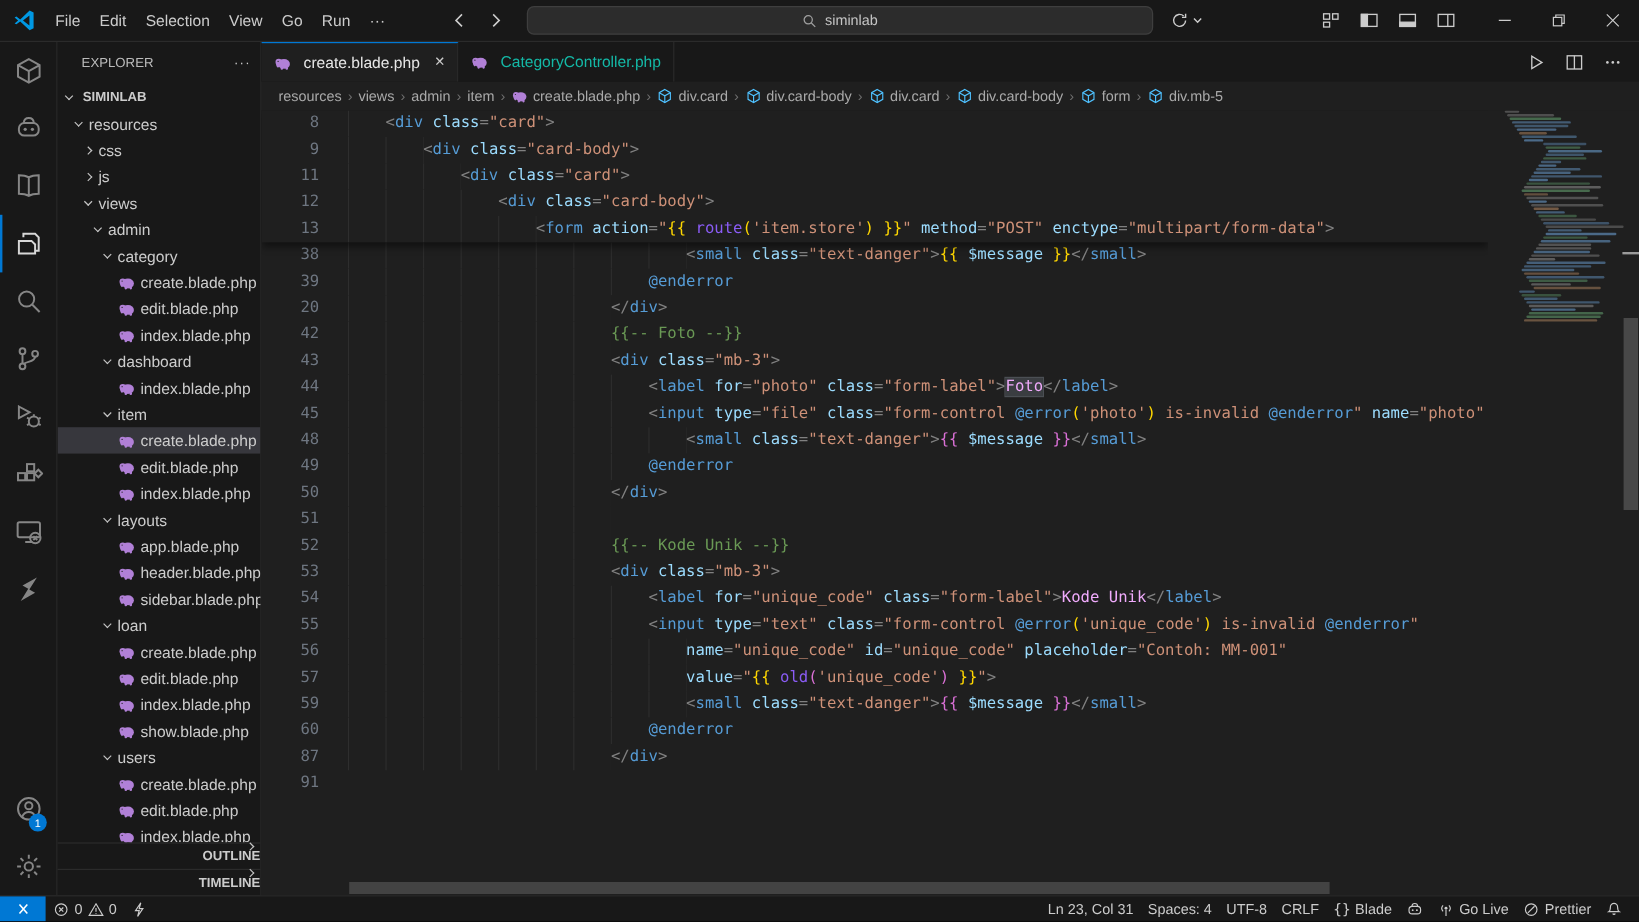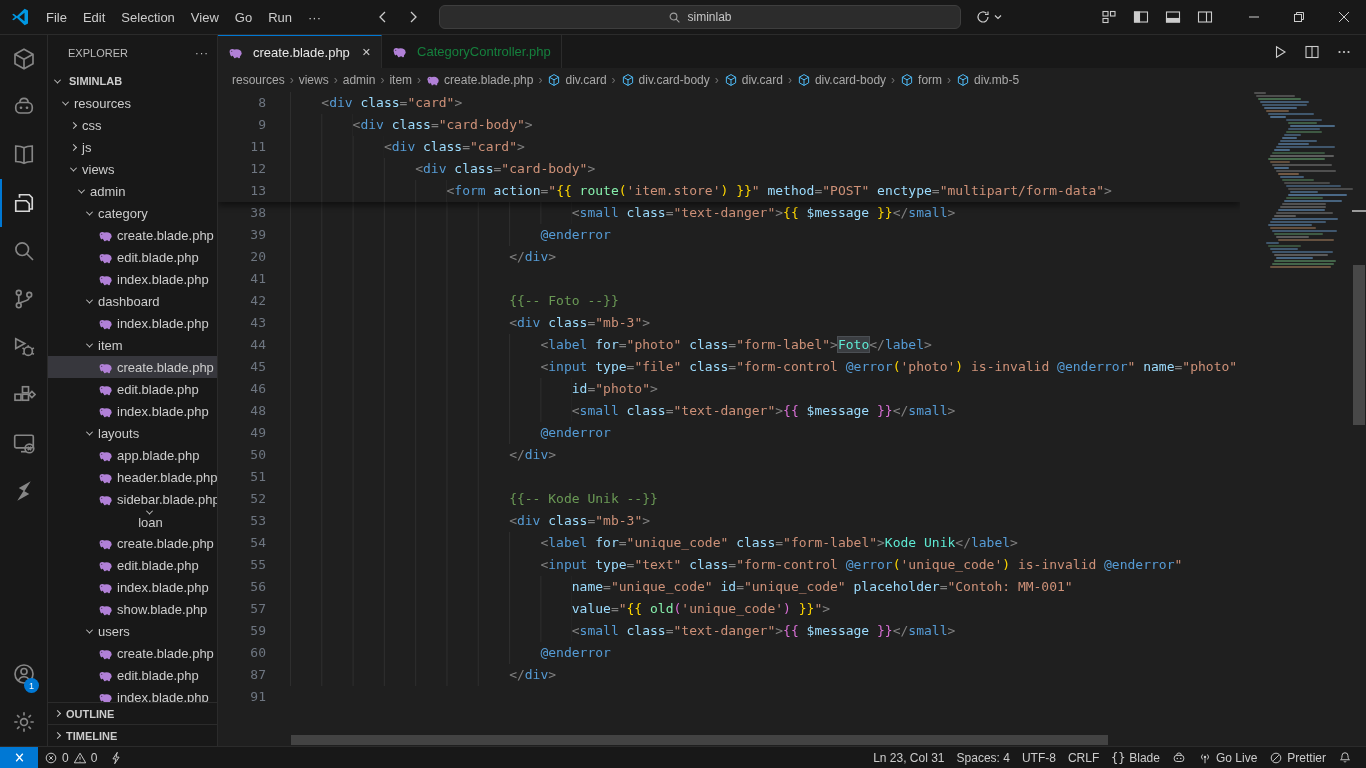--- a/index.html
+++ b/index.html
@@ -51,28 +51,28 @@
     font-size:11px;color:#cccccc;padding-left:4px;flex:0 0 22px;}
   .tree{flex:1;overflow:hidden;}
   .tree-row{height:22px;display:flex;align-items:center;color:#cccccc;white-space:nowrap;}
   .tree-row.selected{background:#37373d;}
   .chev{width:5px;height:5px;border-right:1.3px solid #c5c5c5;border-bottom:1.3px solid #c5c5c5;
     display:inline-block;flex:0 0 auto;margin:0 6px 0 3px;}
   .chev.open{transform:rotate(45deg) translate(-1px,-1px);}
   .chev.closed{transform:rotate(-45deg);}
   .file-ico{width:15px;height:15px;margin:0 4px 0 0;flex:0 0 auto;}
   .sb-panels{flex:0 0 auto;}
-  .sb-panel{height:22px;display:flex;align-items:center;border-top:1px solid #2b2b2b;
-    font-size:11px;font-weight:bold;color:#cccccc;padding-left:4px;}
+  .sb-panel{height:22px;display:flex;align-items:flex-end;border-top:1px solid #2b2b2b;
+    font-size:11px;font-weight:bold;color:#cccccc;padding-left:4px;flex-direction:column;}
 
   
   .editorcol{flex:1;display:flex;flex-direction:column;min-width:0;background:#1f1f1f;}
   .tabbar{height:33px;background:#181818;display:flex;align-items:stretch;flex:0 0 33px;}
   .tab{display:flex;align-items:center;gap:6px;padding:0 10px;font-size:13px;
-    border-right:1px solid #2b2b2b;position:relative;color:#15803d;background:#181818;}
+    border-right:1px solid #2b2b2b;position:relative;color:#14b8a6;background:#181818;}
   .tab.active{background:#1f1f1f;color:#e7e7e7;border-top:1px solid #0078d4;}
   .tab .close{margin-left:6px;color:#cccccc;font-size:14px;line-height:1;}
   .tab-actions{margin-left:auto;display:flex;align-items:center;gap:16px;padding-right:14px;color:#cccccc;}
   .tab-actions .icon{width:16px;height:16px;}
   .breadcrumbs{height:24px;display:flex;align-items:center;padding-left:14px;
     font-size:12px;color:#a9a9a9;gap:3px;flex:0 0 24px;white-space:nowrap;overflow:hidden;}
   .bc-item{display:flex;align-items:center;gap:4px;}
   .bc-sep{color:#6e6e6e;padding:0 2px;}
   .bc-ico{width:14px;height:14px;}
 
@@ -82,22 +82,22 @@
   .sticky{box-shadow:0 4px 6px rgba(0,0,0,.45);position:relative;z-index:3;background:#1f1f1f;}
   .line{height:22px;line-height:22px;display:flex;white-space:pre;
     font-family:"DejaVu Sans Mono",monospace;font-size:13px;}
   .gutter{flex:0 0 48px;text-align:right;color:#6e7681;}
   .lc{position:relative;padding-left:24px;flex:1;min-width:0;overflow:hidden;}
   .guides{position:absolute;left:24px;top:0;bottom:0;
     background-image:linear-gradient(90deg,#2e2e2e 1px,transparent 1px);
     background-size:4ch 100%;}
   .ind{display:inline-block;}
   .t-pun{color:#808080}.t-tag{color:#569cd6}.t-attr{color:#9cdcfe}.t-str{color:#ce9178}
-  .t-kw{color:#569cd6}.t-fn{color:#86efac}.t-var{color:#9cdcfe}.t-com{color:#6a9955}
-  .t-pln{color:#5eead4}.t-b1{color:#ffd700}.t-b2{color:#da70d6}
+  .t-kw{color:#569cd6}.t-fn{color:#8b5cf6}.t-var{color:#9cdcfe}.t-com{color:#6a9955}
+  .t-pln{color:#f0abfc}.t-b1{color:#ffd700}.t-b2{color:#da70d6}
   .t-hl{background:#3a3d41;outline:1px solid #4b4f54;}
 
   .minimap{position:absolute;top:0;right:14px;width:100px;bottom:0;z-index:4;}
   .mm-row{height:2px;margin-bottom:1px;border-radius:1px;}
   .vscroll{position:absolute;top:0;right:0;width:14px;bottom:0;z-index:5;}
   .vs-marker{position:absolute;left:0;right:0;top:118px;height:2px;background:#9b9b9b;}
   .vs-thumb{position:absolute;left:1px;right:1px;top:173px;height:160px;background:rgba(121,121,121,.45);}
   .hscroll{position:absolute;left:73px;bottom:1px;width:817px;height:10px;background:#434343;z-index:6;}
 
   
@@ -507,21 +507,21 @@
                   <circle cx="4.6" cy="7.2" r="2.9"></circle>
                   <path d="M2.8 6.8q-1.6 3.2 1 5.4l1.6-1.2z"></path>
                   <rect x="6.2" y="11.5" width="2.2" height="2.6" rx="1"></rect>
                   <rect x="10.6" y="11.5" width="2.2" height="2.6" rx="1"></rect>
                 </g>
                 <circle cx="4" cy="6.6" r=".55" fill="#1f1f1f"></circle>
               </svg>
             </span>
             <span>sidebar.blade.php</span>
           </div>
-          <div class="tree-row" style="padding-left: 36px; flex-direction: column;">
+          <div class="tree-row" style="padding-left: 36px;">
             <span class="chev open"></span>
             <span>loan</span>
           </div>
           <div class="tree-row" style="padding-left: 44px;">
             <span class="icon file-ico" style="margin-left: 6px;">
               <svg viewBox="0 0 16 16">
                 <g fill="#b180d7">
                   <ellipse cx="9.2" cy="8.8" rx="5.3" ry="4.4"></ellipse>
                   <circle cx="4.6" cy="7.2" r="2.9"></circle>
                   <path d="M2.8 6.8q-1.6 3.2 1 5.4l1.6-1.2z"></path>
@@ -793,26 +793,24 @@
               <div class="line"><span class="gutter">8</span><span class="lc"><span class="guides" style="width: 4ch;"></span><span class="ind" style="width: 4ch;"></span><span class="t-pun">&lt;</span><span class="t-tag">div</span><span class="t-pln"> </span><span class="t-attr">class</span><span class="t-pun">=</span><span class="t-str">"card"</span><span class="t-pun">&gt;</span></span></div>
               <div class="line"><span class="gutter">9</span><span class="lc"><span class="guides" style="width: 8ch;"></span><span class="ind" style="width: 8ch;"></span><span class="t-pun">&lt;</span><span class="t-tag">div</span><span class="t-pln"> </span><span class="t-attr">class</span><span class="t-pun">=</span><span class="t-str">"card-body"</span><span class="t-pun">&gt;</span></span></div>
               <div class="line"><span class="gutter">11</span><span class="lc"><span class="guides" style="width: 12ch;"></span><span class="ind" style="width: 12ch;"></span><span class="t-pun">&lt;</span><span class="t-tag">div</span><span class="t-pln"> </span><span class="t-attr">class</span><span class="t-pun">=</span><span class="t-str">"card"</span><span class="t-pun">&gt;</span></span></div>
               <div class="line"><span class="gutter">12</span><span class="lc"><span class="guides" style="width: 16ch;"></span><span class="ind" style="width: 16ch;"></span><span class="t-pun">&lt;</span><span class="t-tag">div</span><span class="t-pln"> </span><span class="t-attr">class</span><span class="t-pun">=</span><span class="t-str">"card-body"</span><span class="t-pun">&gt;</span></span></div>
               <div class="line"><span class="gutter">13</span><span class="lc"><span class="guides" style="width: 20ch;"></span><span class="ind" style="width: 20ch;"></span><span class="t-pun">&lt;</span><span class="t-tag">form</span><span class="t-pln"> </span><span class="t-attr">action</span><span class="t-pun">=</span><span class="t-str">"</span><span class="t-b1">{{ </span><span class="t-fn">route</span><span class="t-b1">(</span><span class="t-str">'item.store'</span><span class="t-b1">)</span><span class="t-b1"> }}</span><span class="t-str">"</span><span class="t-pln"> </span><span class="t-attr">method</span><span class="t-pun">=</span><span class="t-str">"POST"</span><span class="t-pln"> </span><span class="t-attr">enctype</span><span class="t-pun">=</span><span class="t-str">"multipart/form-data"</span><span class="t-pun">&gt;</span></span></div>
             </div>
           <div id="codelines">
               <div class="line"><span class="gutter">38</span><span class="lc"><span class="guides" style="width: 36ch;"></span><span class="ind" style="width: 36ch;"></span><span class="t-pun">&lt;</span><span class="t-tag">small</span><span class="t-pln"> </span><span class="t-attr">class</span><span class="t-pun">=</span><span class="t-str">"text-danger"</span><span class="t-pun">&gt;</span><span class="t-b1">{{ </span><span class="t-var">$message</span><span class="t-b1"> }}</span><span class="t-pun">&lt;/</span><span class="t-tag">small</span><span class="t-pun">&gt;</span></span></div>
               <div class="line"><span class="gutter">39</span><span class="lc"><span class="guides" style="width: 32ch;"></span><span class="ind" style="width: 32ch;"></span><span class="t-kw">@enderror</span></span></div>
               <div class="line"><span class="gutter">20</span><span class="lc"><span class="guides" style="width: 28ch;"></span><span class="ind" style="width: 28ch;"></span><span class="t-pun">&lt;/</span><span class="t-tag">div</span><span class="t-pun">&gt;</span></span></div>
-              <div class="line"><span class="gutter">41</span><span class="lc"><span class="guides" style="width: 28ch;"></span><span class="ind" style="width: 28ch;"></span></span></div>
               <div class="line"><span class="gutter">42</span><span class="lc"><span class="guides" style="width: 28ch;"></span><span class="ind" style="width: 28ch;"></span><span class="t-com">{{-- Foto --}}</span></span></div>
               <div class="line"><span class="gutter">43</span><span class="lc"><span class="guides" style="width: 28ch;"></span><span class="ind" style="width: 28ch;"></span><span class="t-pun">&lt;</span><span class="t-tag">div</span><span class="t-pln"> </span><span class="t-attr">class</span><span class="t-pun">=</span><span class="t-str">"mb-3"</span><span class="t-pun">&gt;</span></span></div>
               <div class="line"><span class="gutter">44</span><span class="lc"><span class="guides" style="width: 32ch;"></span><span class="ind" style="width: 32ch;"></span><span class="t-pun">&lt;</span><span class="t-tag">label</span><span class="t-pln"> </span><span class="t-attr">for</span><span class="t-pun">=</span><span class="t-str">"photo"</span><span class="t-pln"> </span><span class="t-attr">class</span><span class="t-pun">=</span><span class="t-str">"form-label"</span><span class="t-pun">&gt;</span><span class="t-pln t-hl">Foto</span><span class="t-pun">&lt;/</span><span class="t-tag">label</span><span class="t-pun">&gt;</span></span></div>
               <div class="line"><span class="gutter">45</span><span class="lc"><span class="guides" style="width: 32ch;"></span><span class="ind" style="width: 32ch;"></span><span class="t-pun">&lt;</span><span class="t-tag">input</span><span class="t-pln"> </span><span class="t-attr">type</span><span class="t-pun">=</span><span class="t-str">"file"</span><span class="t-pln"> </span><span class="t-attr">class</span><span class="t-pun">=</span><span class="t-str">"form-control </span><span class="t-kw">@error</span><span class="t-b1">(</span><span class="t-str">'photo'</span><span class="t-b1">)</span><span class="t-str"> is-invalid </span><span class="t-kw">@enderror</span><span class="t-str">"</span><span class="t-pln"> </span><span class="t-attr">name</span><span class="t-pun">=</span><span class="t-str">"photo"</span></span></div>
-              <div class="line"><span class="gutter">46</span><span class="lc"><span class="guides" style="width: 36ch;"></span><span class="ind" style="width: 36ch;"></span><span class="t-attr">id</span><span class="t-pun">=</span><span class="t-str">"photo"</span><span class="t-pun">&gt;</span></span></div>
               <div class="line"><span class="gutter">48</span><span class="lc"><span class="guides" style="width: 36ch;"></span><span class="ind" style="width: 36ch;"></span><span class="t-pun">&lt;</span><span class="t-tag">small</span><span class="t-pln"> </span><span class="t-attr">class</span><span class="t-pun">=</span><span class="t-str">"text-danger"</span><span class="t-pun">&gt;</span><span class="t-b2">{{ </span><span class="t-var">$message</span><span class="t-b2"> }}</span><span class="t-pun">&lt;/</span><span class="t-tag">small</span><span class="t-pun">&gt;</span></span></div>
               <div class="line"><span class="gutter">49</span><span class="lc"><span class="guides" style="width: 32ch;"></span><span class="ind" style="width: 32ch;"></span><span class="t-kw">@enderror</span></span></div>
               <div class="line"><span class="gutter">50</span><span class="lc"><span class="guides" style="width: 28ch;"></span><span class="ind" style="width: 28ch;"></span><span class="t-pun">&lt;/</span><span class="t-tag">div</span><span class="t-pun">&gt;</span></span></div>
               <div class="line"><span class="gutter">51</span><span class="lc"><span class="guides" style="width: 28ch;"></span><span class="ind" style="width: 28ch;"></span></span></div>
               <div class="line"><span class="gutter">52</span><span class="lc"><span class="guides" style="width: 28ch;"></span><span class="ind" style="width: 28ch;"></span><span class="t-com">{{-- Kode Unik --}}</span></span></div>
               <div class="line"><span class="gutter">53</span><span class="lc"><span class="guides" style="width: 28ch;"></span><span class="ind" style="width: 28ch;"></span><span class="t-pun">&lt;</span><span class="t-tag">div</span><span class="t-pln"> </span><span class="t-attr">class</span><span class="t-pun">=</span><span class="t-str">"mb-3"</span><span class="t-pun">&gt;</span></span></div>
               <div class="line"><span class="gutter">54</span><span class="lc"><span class="guides" style="width: 32ch;"></span><span class="ind" style="width: 32ch;"></span><span class="t-pun">&lt;</span><span class="t-tag">label</span><span class="t-pln"> </span><span class="t-attr">for</span><span class="t-pun">=</span><span class="t-str">"unique_code"</span><span class="t-pln"> </span><span class="t-attr">class</span><span class="t-pun">=</span><span class="t-str">"form-label"</span><span class="t-pun">&gt;</span><span class="t-pln">Kode Unik</span><span class="t-pun">&lt;/</span><span class="t-tag">label</span><span class="t-pun">&gt;</span></span></div>
               <div class="line"><span class="gutter">55</span><span class="lc"><span class="guides" style="width: 32ch;"></span><span class="ind" style="width: 32ch;"></span><span class="t-pun">&lt;</span><span class="t-tag">input</span><span class="t-pln"> </span><span class="t-attr">type</span><span class="t-pun">=</span><span class="t-str">"text"</span><span class="t-pln"> </span><span class="t-attr">class</span><span class="t-pun">=</span><span class="t-str">"form-control </span><span class="t-kw">@error</span><span class="t-b1">(</span><span class="t-str">'unique_code'</span><span class="t-b1">)</span><span class="t-str"> is-invalid </span><span class="t-kw">@enderror</span><span class="t-str">"</span></span></div>
               <div class="line"><span class="gutter">56</span><span class="lc"><span class="guides" style="width: 36ch;"></span><span class="ind" style="width: 36ch;"></span><span class="t-attr">name</span><span class="t-pun">=</span><span class="t-str">"unique_code"</span><span class="t-pln"> </span><span class="t-attr">id</span><span class="t-pun">=</span><span class="t-str">"unique_code"</span><span class="t-pln"> </span><span class="t-attr">placeholder</span><span class="t-pun">=</span><span class="t-str">"Contoh: MM-001"</span></span></div>
               <div class="line"><span class="gutter">57</span><span class="lc"><span class="guides" style="width: 36ch;"></span><span class="ind" style="width: 36ch;"></span><span class="t-attr">value</span><span class="t-pun">=</span><span class="t-str">"</span><span class="t-b1">{{ </span><span class="t-fn">old</span><span class="t-b2">(</span><span class="t-str">'unique_code'</span><span class="t-b2">)</span><span class="t-b1"> }}</span><span class="t-str">"</span><span class="t-pun">&gt;</span></span></div>

